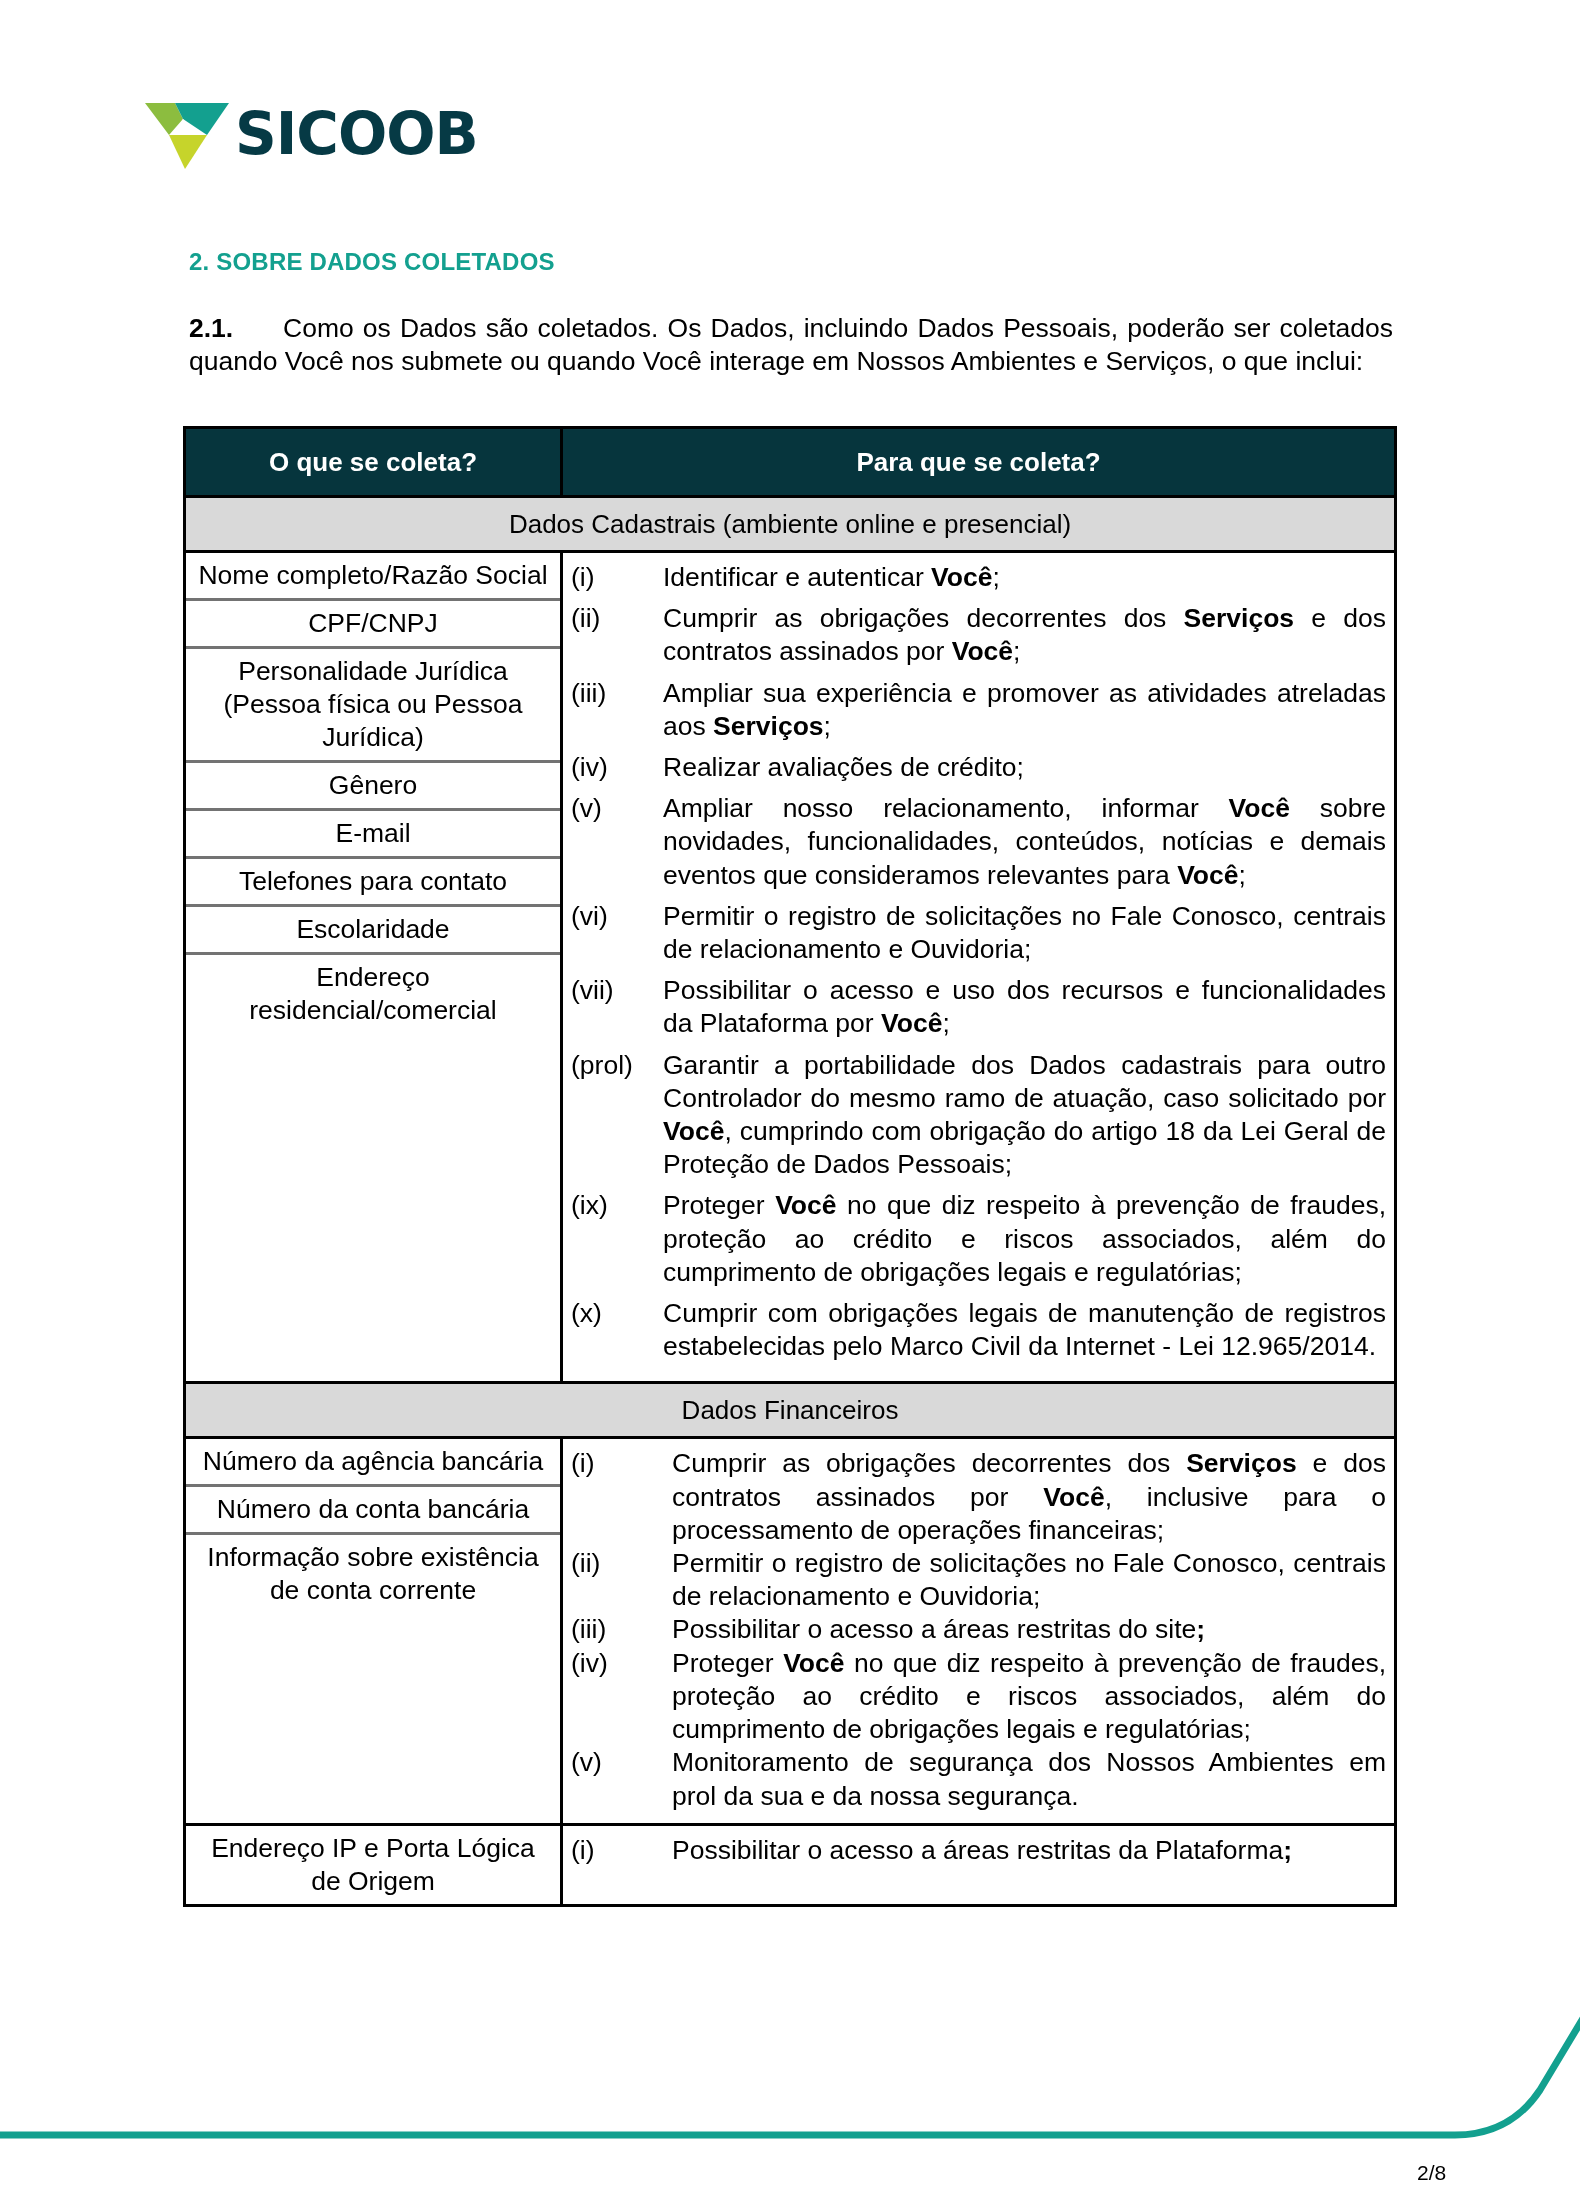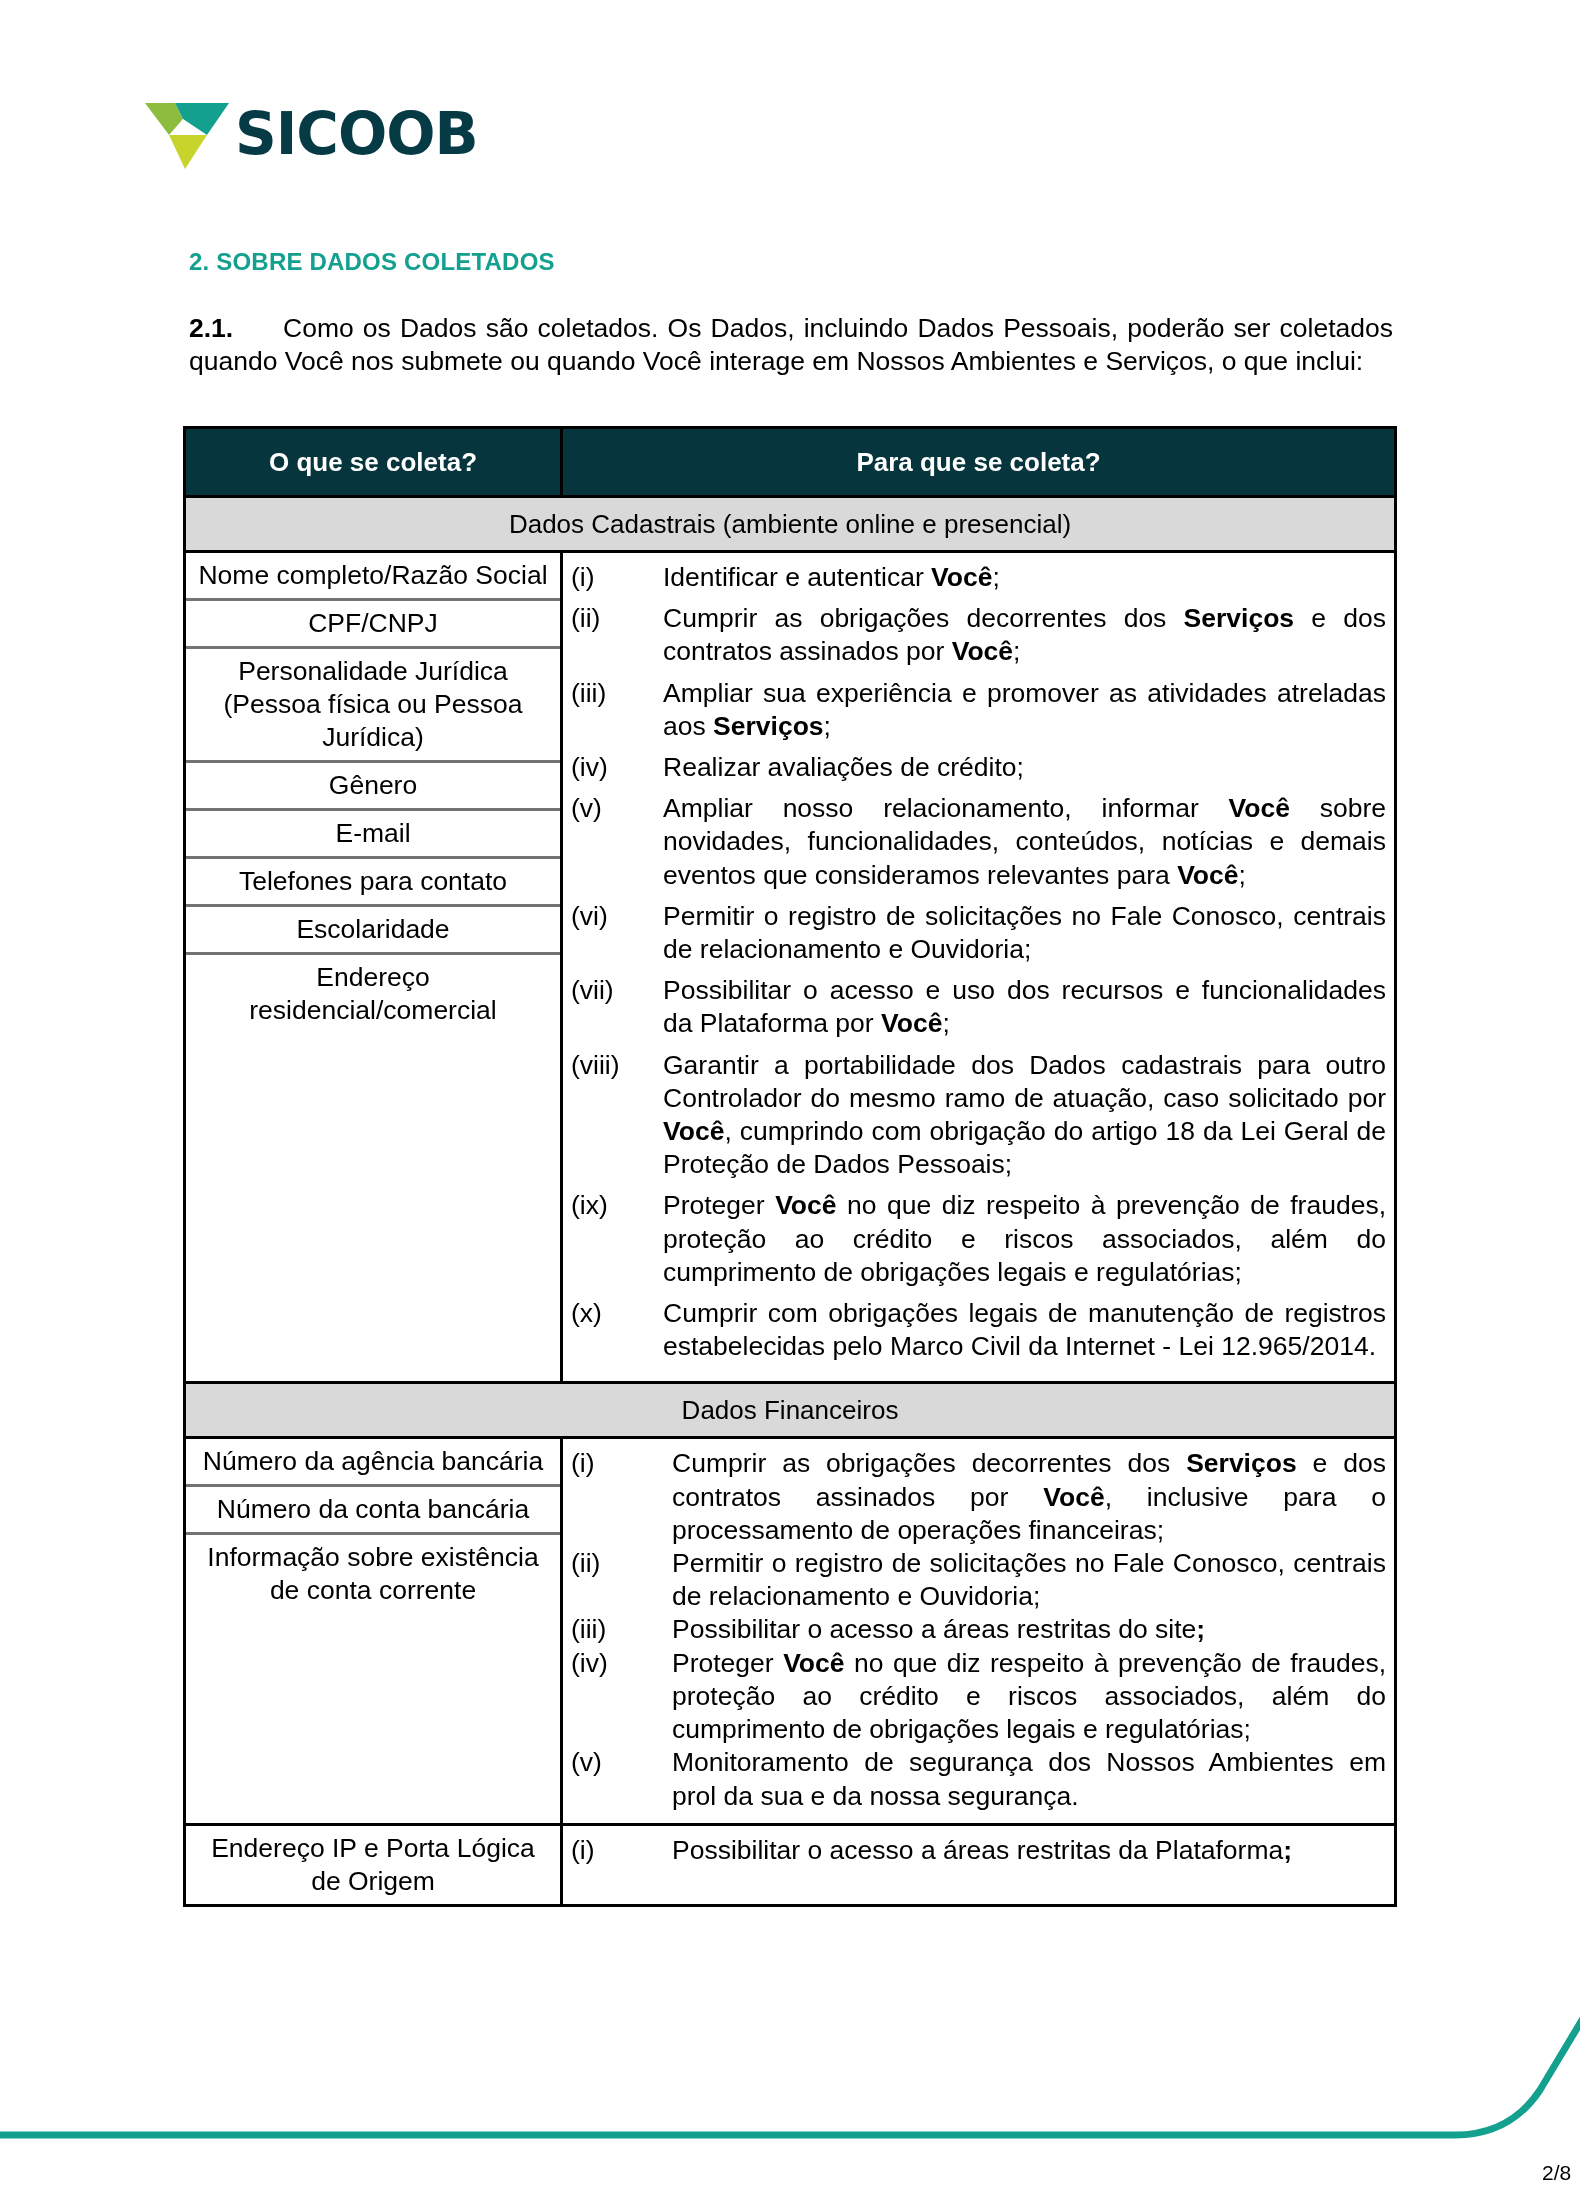--- a/index.html
+++ b/index.html
@@ -20,21 +20,21 @@
   td.left { vertical-align:top; padding:0; width:369px; }
   td.right { vertical-align:top; padding:8px 8px 10px 8px; }
   .lcell { border-bottom:3px solid #737373; text-align:center; padding:6px 8px; line-height:33px; font-size:26.5px; }
   .lcell:last-child { border-bottom:none; }
   .item { display:flex; line-height:33.2px; font-size:26.5px; margin-bottom:8px; }
   .item .rn { flex:0 0 92px; }
   .item .tx { flex:1; text-align:justify; }
   .fin .item { margin-bottom:0; }
   .fin .item .rn { flex:0 0 101px; }
   .footer-line { position:absolute; left:0; top:1980px; width:1580px; height:231px; }
-  .pagenum { position:absolute; left:1542px; top:2161px; font-size:21px; }
+  .pagenum { position:absolute; left:1417px; top:2161px; font-size:21px; }
 </style>
 </head>
 <body>
 
 <div class="logo">
   <svg class="logo-mark" viewBox="0 0 84 70">
     <polygon points="0,4 30,4 38,20 24,36" fill="#8cbd3f"></polygon>
     <polygon points="30,4 84,4 62,36 50,28 38,20" fill="#13a08f"></polygon>
     <polygon points="24,36 62,36 40,70" fill="#c6d42b"></polygon>
     <polygon points="38,20 50,36 28,36" fill="#ffffff"></polygon>
@@ -98,21 +98,21 @@
           </div>
           <div class="item">
             <span class="rn">(vi)</span>
             <span class="tx">Permitir o registro de solicitações no Fale Conosco, centrais de relacionamento e Ouvidoria;</span>
           </div>
           <div class="item">
             <span class="rn">(vii)</span>
             <span class="tx">Possibilitar o acesso e uso dos recursos e funcionalidades da Plataforma por <b>Você</b>;</span>
           </div>
           <div class="item">
-            <span class="rn">(viii)</span>
+            <span class="rn">(prol)</span>
             <span class="tx">Garantir a portabilidade dos Dados cadastrais para outro Controlador do mesmo ramo de atuação, caso solicitado por <b>Você</b>, cumprindo com obrigação do artigo 18 da Lei Geral de Proteção de Dados Pessoais;</span>
           </div>
           <div class="item">
             <span class="rn">(ix)</span>
             <span class="tx">Proteger <b>Você</b> no que diz respeito à prevenção de fraudes, proteção ao crédito e riscos associados, além do cumprimento de obrigações legais e regulatórias;</span>
           </div>
           <div class="item">
             <span class="rn">(x)</span>
             <span class="tx">Cumprir com obrigações legais de manutenção de registros estabelecidas pelo Marco Civil da Internet - Lei 12.965/2014.</span>
           </div>

